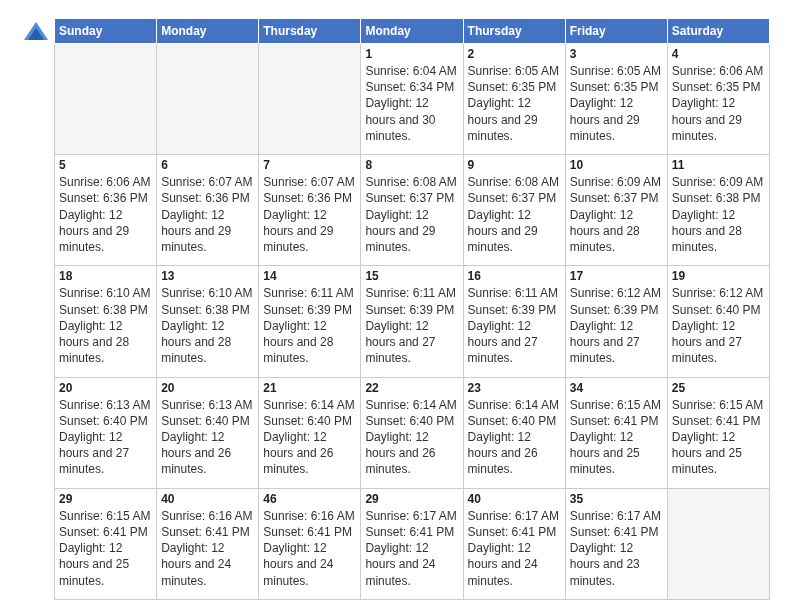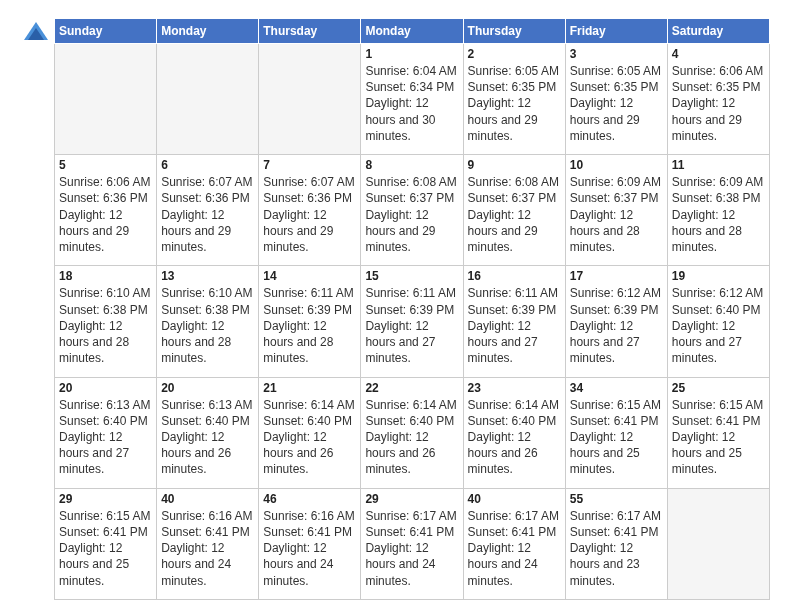--- a/index.html
+++ b/index.html
@@ -258,20 +258,20 @@
           </td>
           <td>
             <span class="day-number">29</span>
             <div class="day-info">Sunrise: 6:17 AM<br>Sunset: 6:41 PM<br>Daylight: 12 hours and 24 minutes.</div>
           </td>
           <td>
             <span class="day-number">40</span>
             <div class="day-info">Sunrise: 6:17 AM<br>Sunset: 6:41 PM<br>Daylight: 12 hours and 24 minutes.</div>
           </td>
           <td>
-            <span class="day-number">55</span>
+            <span class="day-number">35</span>
             <div class="day-info">Sunrise: 6:17 AM<br>Sunset: 6:41 PM<br>Daylight: 12 hours and 23 minutes.</div>
           </td>
           <td class="empty"></td>
         </tr>
       </tbody>
   </table>
 </div>
 
 </body></html>

